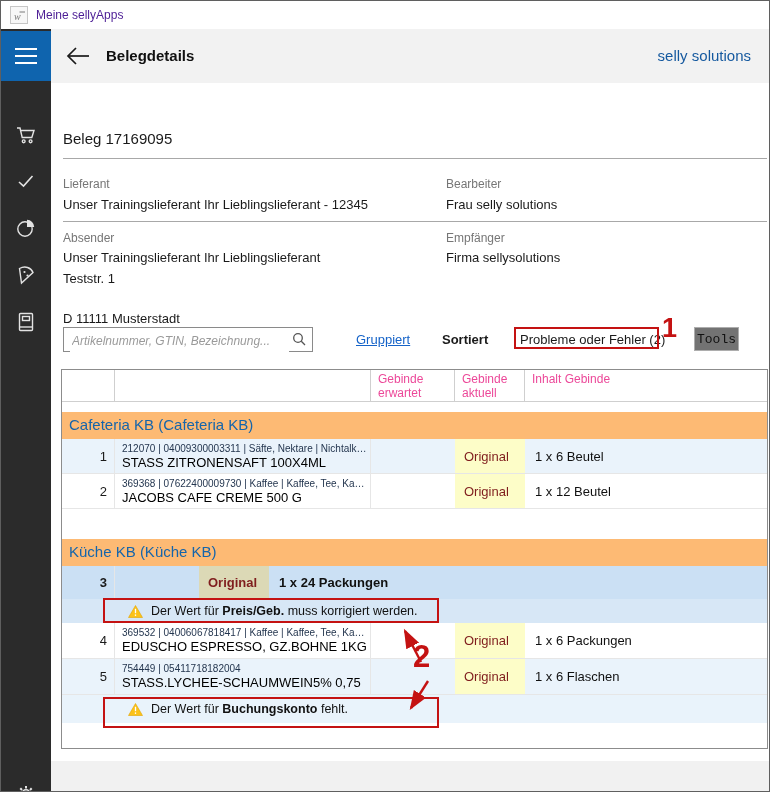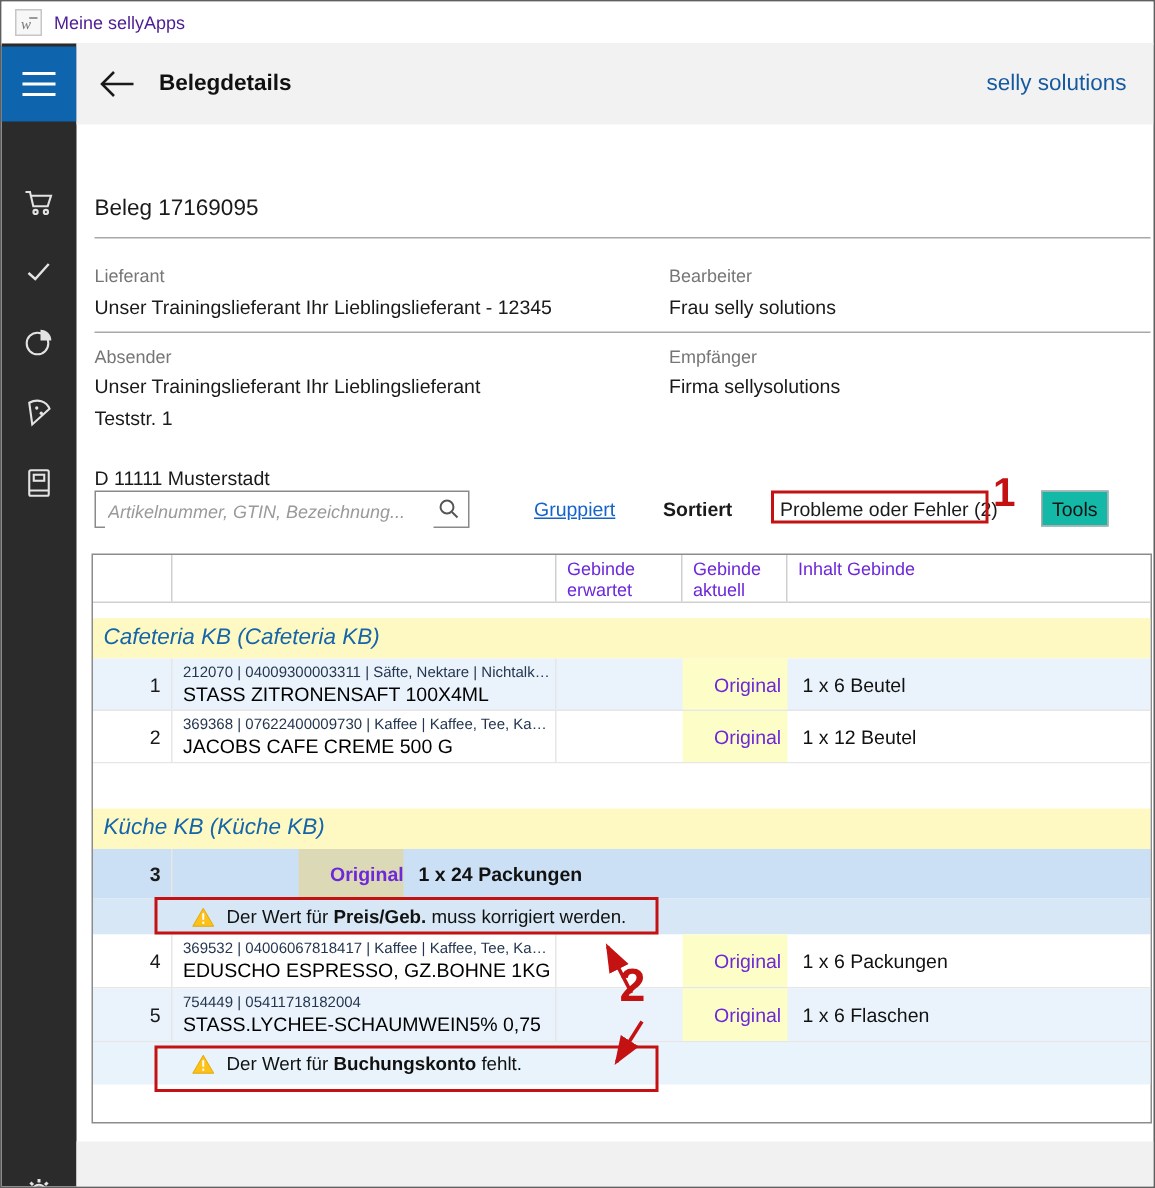--- a/index.html
+++ b/index.html
@@ -33,44 +33,44 @@
   .search-box{position:absolute;left:62px;top:326px;width:250px;height:25px;border:1px solid #8a8a8a;
     background:#fff;box-sizing:border-box;}
   .search-box input{position:absolute;left:6px;top:1px;width:215px;height:21px;border:none;outline:none;
     font-family:"Liberation Sans",sans-serif;font-size:12px;font-style:italic;color:#a21caf;}
   .search-box input::placeholder{color:#9a9a9a;font-style:italic;}
   .search-glyph{position:absolute;right:6px;top:4px;}
   .lnk{position:absolute;top:331px;font-size:13px;}
   .lnk.grp{left:355px;color:#1563c8;text-decoration:underline;cursor:pointer;}
   .lnk.srt{left:441px;color:#1a1a1a;font-weight:bold;}
   .lnk.prb{left:519px;color:#1a1a1a;}
-  .tools-btn{position:absolute;left:693px;top:326px;width:45px;height:24px;background:#14b8a6;
-    border:1px solid #adadad;font-size:13px;color:#111;display:flex;align-items:center;justify-content:center;box-sizing:border-box;}
+  .tools-btn{position:absolute;left:693px;top:326px;width:45px;height:24px;background:#737373;
+    border:1px solid #adadad;font-size:13px;color:#111;display:flex;align-items:center;justify-content:center;box-sizing:border-box;font-family:Liberation Mono, monospace;}
   
   .table{position:absolute;left:60px;top:368px;width:707px;height:380px;border:1px solid #8c8c8c;
     box-sizing:border-box;background:#fff;overflow:hidden;}
   .thead{display:flex;height:32px;box-sizing:border-box;border-bottom:1px solid #cfcfcf;}
   .thead .hc{box-sizing:border-box;border-right:1px solid #cfcfcf;font-size:12px;line-height:14px;
-    color:#6d28d9;padding:2px 0 0 7px;}
+    color:#ec4899;padding:2px 0 0 7px;}
   .thead .hc:last-child{border-right:none;}
   .hc.c1{width:53px;}.hc.c2{width:256px;}.hc.c3{width:84px;}.hc.c4{width:70px;}.hc.c5{flex:1;}
   .spacer{height:10px;}
   .group-gap{height:30px;background:#fff;}
-  .group-header{height:27px;box-sizing:border-box;padding:4px 0 0 7px;font-size:15px;color:#1565ab;background:#fef9c3;font-style:italic;}
+  .group-header{height:27px;box-sizing:border-box;padding:4px 0 0 7px;font-size:15px;color:#1565ab;background:#fdba74;}
   .trow{display:flex;height:35px;box-sizing:border-box;border-bottom:1px solid #e6e6e6;background:#fff;}
   .trow.alt{background:#eaf3fb;}
   .trow.tall{height:36px;}
   .trow.selected{height:33px;background:#cbe0f4;border-bottom:none;}
   .c{box-sizing:border-box;display:flex;align-items:center;}
   .c.num{width:53px;justify-content:flex-end;padding-right:7px;font-size:13px;color:#1a1a1a;border-right:1px solid #e6e6e6;}
   .c.desc{width:256px;flex-direction:column;align-items:flex-start;justify-content:center;padding-left:7px;border-right:1px solid #e6e6e6;overflow:hidden;}
   .meta{font-size:10px;color:#24364f;white-space:nowrap;max-width:245px;overflow:hidden;text-overflow:ellipsis;}
   .aname{font-size:13px;color:#000;margin-top:1px;white-space:nowrap;}
   .c.erw{width:84px;}
-  .c.akt{width:70px;background:#fdfdc8;font-size:13px;color:#6d28d9;padding-left:21px;}
+  .c.akt{width:70px;background:#fdfdc8;font-size:13px;color:#7f1d1d;padding-left:9px;}
   .c.inh{flex:1;font-size:13px;color:#111;padding-left:10px;}
   .trow.selected .meta,.trow.selected .aname,.trow.selected .c,.trow.selected .c.akt{font-weight:bold;}
   .trow.selected .c.akt{background:#dcd9b6;}
   .wrow{display:flex;align-items:center;box-sizing:border-box;padding-left:66px;font-size:12.5px;color:#111;}
   .wrow.wsel{height:24px;background:#d7e7f6;}
   .wrow.walt{height:28px;background:#e9f3fb;}
   .wtri{display:flex;margin-right:8px;}
   
   .footer{position:absolute;left:50px;right:0;bottom:0;height:30px;background:#f1f1f1;}
   

